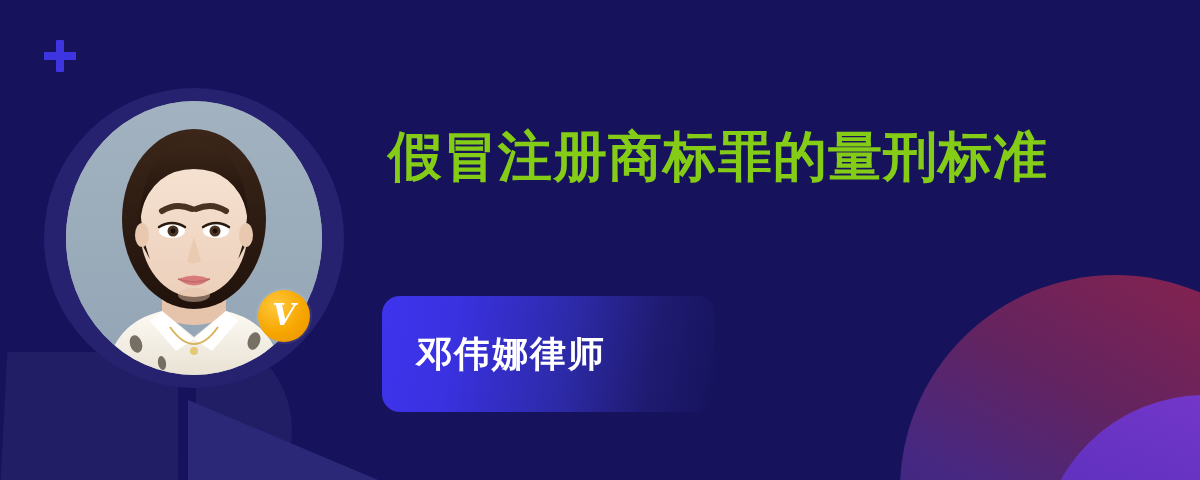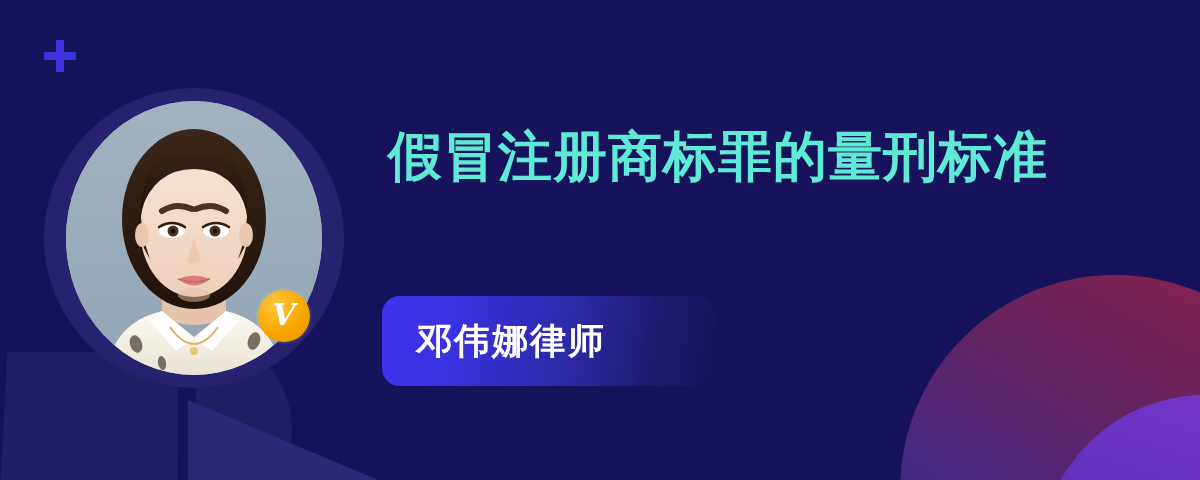--- a/index.html
+++ b/index.html
@@ -162,35 +162,35 @@
 
   
   .content {
     position: absolute;
     left: 388px;
     top: 120px;
     width: 740px;
   }
   .title {
     margin: 0;
-    color: #5eead4;
+    color: #84cc16;
     font-size: 54px;
     line-height: 74px;
     font-weight: 700;
     letter-spacing: 1px;
     max-width: 706px;
     word-break: break-all;
   }
 
   .author-btn {
     position: absolute;
     left: 382px;
     top: 296px;
     min-width: 333px;
-    height: 90px;
+    height: 116px;
     padding: 0 34px;
     display: inline-flex;
     align-items: center;
     border: none;
     border-radius: 18px;
     background: linear-gradient(100deg, #3e34ee 0%, #3a31e0 22%, #2d2aa8 55%, #1f1b71 80%, #16135c 100%);
     color: #ffffff;
     font-size: 36px;
     font-weight: 700;
     letter-spacing: 2px;

